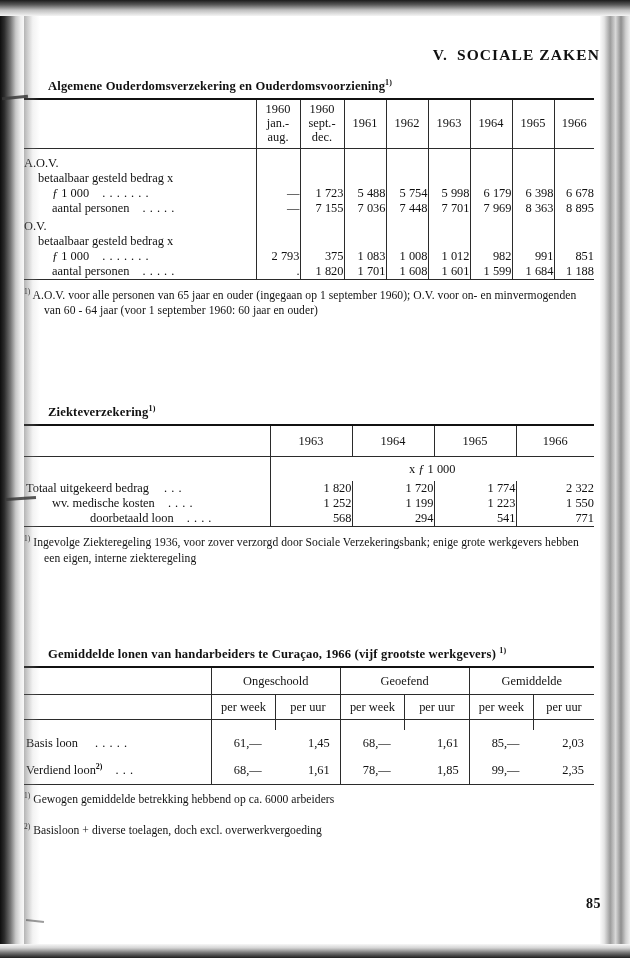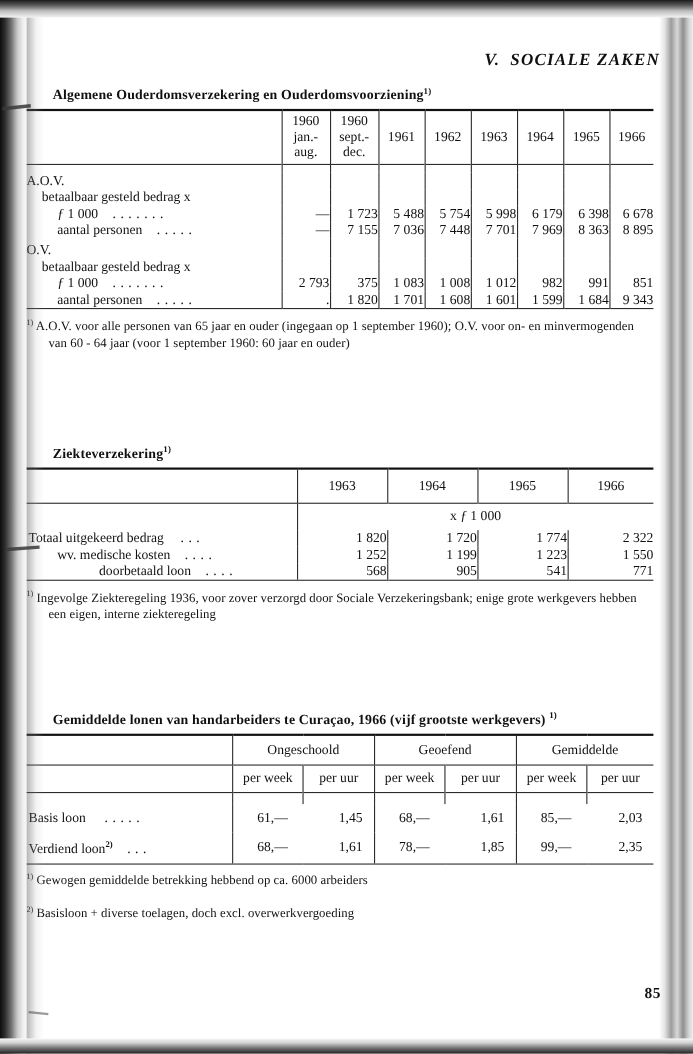--- a/index.html
+++ b/index.html
@@ -46,21 +46,20 @@
   }
   .content{
     position:absolute;left:24px;top:0;width:576px;height:958px;
   }
 
   .running-head{
     position:absolute;right:0;top:46px;width:100%;
     text-align:right;
     font-weight:bold;font-size:15.5px;letter-spacing:1.1px;
     white-space:nowrap;
-    font-style:italic;
   }
   .running-head .numeral{margin-right:9px;}
 
   
   .section{position:absolute;left:0;width:570px;}
   #sec77{top:78px;}
   #sec78{top:404px;}
   #sec79{top:646px;}
 
   .sec-title{
@@ -286,21 +285,21 @@
               <span>aantal personen</span>
               <span class="leader" style="margin-left:10px">. . . . .</span>
             </td>
             <td class="num vline">.</td>
             <td class="num vline">1 820</td>
             <td class="num vline">1 701</td>
             <td class="num vline">1 608</td>
             <td class="num vline">1 601</td>
             <td class="num vline">1 599</td>
             <td class="num vline">1 684</td>
-            <td class="num vline">9 343</td>
+            <td class="num vline">1 188</td>
           </tr>
         </tbody>
       </table>
 
       <div class="fn">
         <sup>1)</sup>
         <span>A.O.V. voor alle personen van 65 jaar en ouder (ingegaan op 1 september 1960); O.V. voor on- en minvermogenden van 60 - 64 jaar (voor 1 september 1960: 60 jaar en ouder)</span>
       </div>
     </div>
 
@@ -350,21 +349,21 @@
             <td class="num vline">1 199</td>
             <td class="num vline">1 223</td>
             <td class="num vline">1 550</td>
           </tr>
           <tr class="rule-bot">
             <td class="lbl" style="padding-left:66px">
               <span>doorbetaald loon</span>
               <span class="leader" style="margin-left:10px">. . . .</span>
             </td>
             <td class="num vline">568</td>
-            <td class="num vline">905</td>
+            <td class="num vline">294</td>
             <td class="num vline">541</td>
             <td class="num vline">771</td>
           </tr>
         </tbody>
       </table>
 
       <div class="fn">
         <sup>1)</sup>
         <span>Ingevolge Ziekteregeling 1936, voor zover verzorgd door Sociale Verzekeringsbank; enige grote werkgevers hebben een eigen, interne ziekteregeling</span>
       </div>

